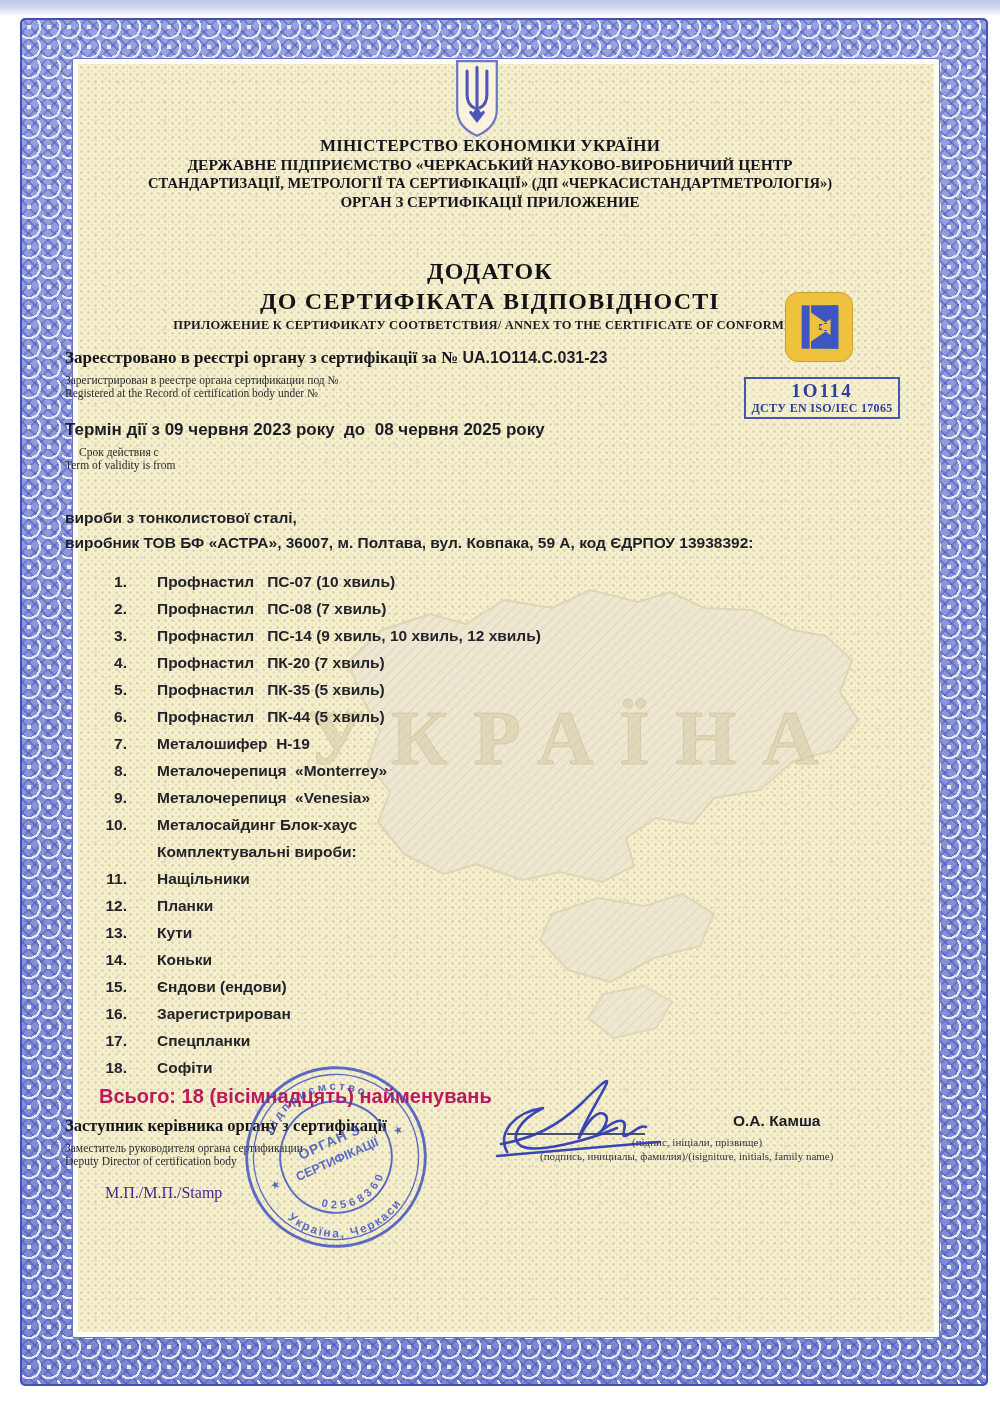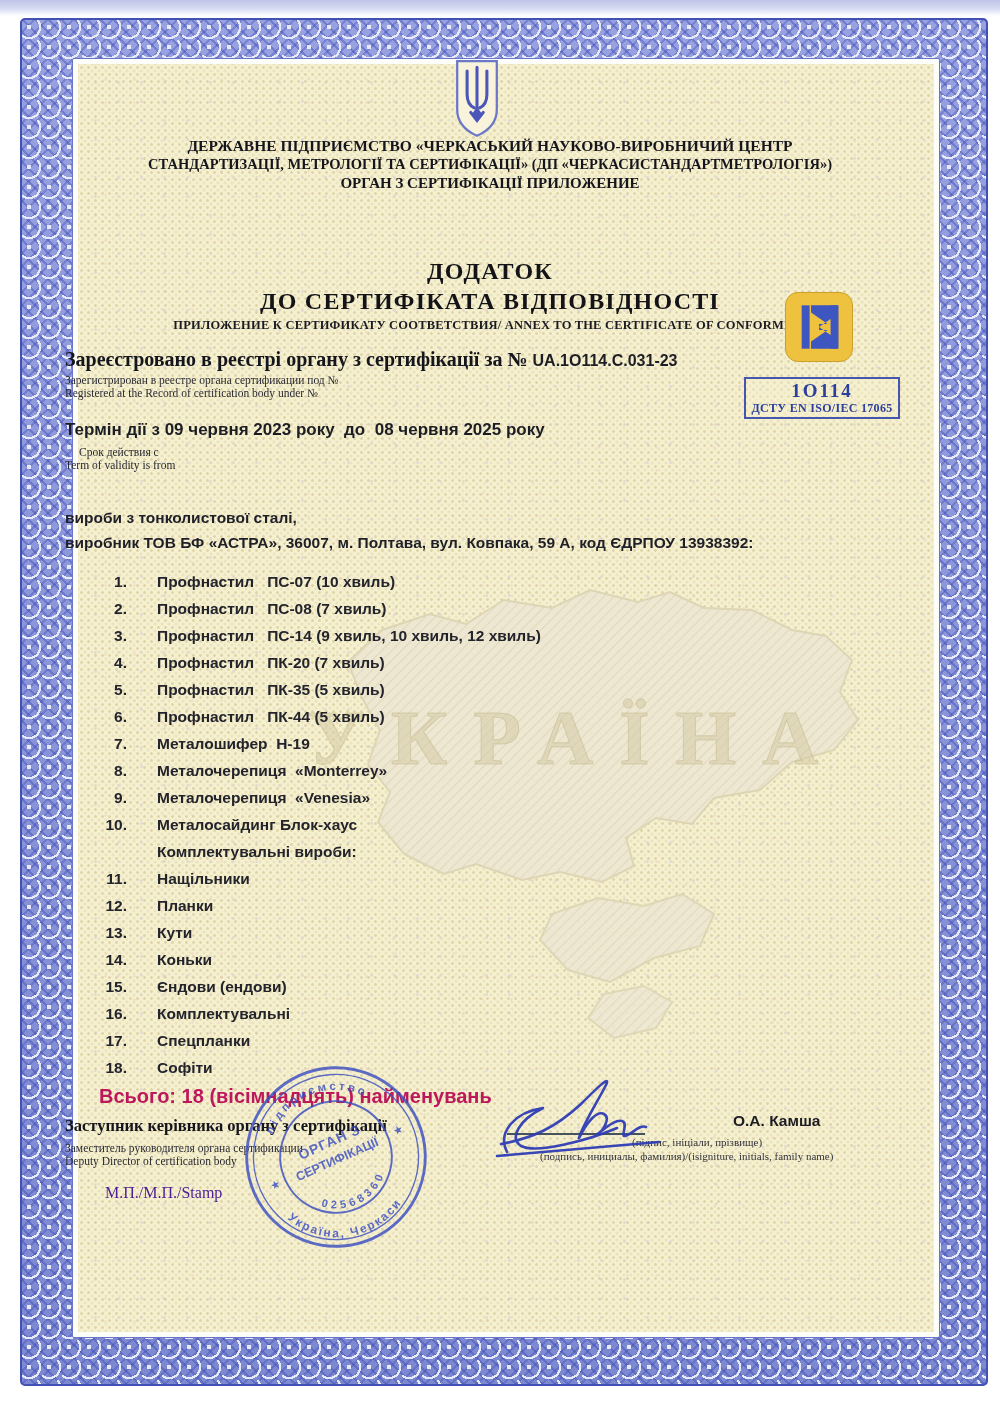--- a/index.html
+++ b/index.html
@@ -47,21 +47,21 @@
 
   .hdr1{font-size:17px;letter-spacing:.2px;}
   .hdr2{font-size:15.5px;}
   .hdr3{font-size:14.5px;}
   .hdr4{font-size:15px;}
   .hdr1,.hdr2,.hdr3,.hdr4{line-height:19px;color:#15151d;}
 
   .title-big{font-size:24px;letter-spacing:1.2px;line-height:30px;color:#131318;}
   .title-sub{font-size:12.5px;letter-spacing:.2px;color:#1a1a22;}
 
-  .reg-main{font-size:20px;color:#15151d;}
+  .reg-main{font-size:17px;color:#15151d;}
   .reg-num{font-family:"Liberation Sans",sans-serif;font-size:16px;}
   .validity-main{font-size:17px;color:#1c1c24;}
 
   .intro{font-size:15.5px;color:#1f1f28;}
 
   .items{position:absolute;left:0;top:568px;width:760px;}
   .item-row{display:flex;height:27px;line-height:27px;font-family:"Liberation Sans",sans-serif;font-weight:bold;font-size:15.5px;color:#23232c;}
   .item-num{width:127px;text-align:right;flex:none;}
   .item-text{margin-left:30px;white-space:pre-wrap;}
   .item-sub .item-num{visibility:hidden;}
@@ -123,20 +123,21 @@
       <g stroke="#4a57b8" stroke-width="3.4" fill="none" stroke-linecap="round">
         <path d="M19 16 v26 c0 9 4 13 8 15"></path>
         <path d="M41 16 v26 c0 9 -4 13 -8 15"></path>
         <path d="M30 12 v48"></path>
         <path d="M23 62 l7 9 l7 -9"></path>
       </g>
       <path d="M30 56 l-5 7 5 7 5 -7 z" fill="#4a57b8"></path>
     </svg>
 
     <div class="abs centered" style="top:136px">
+      <div class="serifB hdr1">МІНІСТЕРСТВО ЕКОНОМІКИ УКРАЇНИ</div>
       <div class="serifB hdr2">ДЕРЖАВНЕ ПІДПРИЄМСТВО «ЧЕРКАСЬКИЙ НАУКОВО-ВИРОБНИЧИЙ ЦЕНТР</div>
       <div class="serifB hdr3">СТАНДАРТИЗАЦІЇ, МЕТРОЛОГІЇ ТА СЕРТИФІКАЦІЇ» (ДП «ЧЕРКАСИСТАНДАРТМЕТРОЛОГІЯ»)</div>
       <div class="serifB hdr4">ОРГАН З СЕРТИФІКАЦІЇ ПРИЛОЖЕНИЕ</div>
     </div>
 
     <div class="abs centered" style="top:256px">
       <div class="serifB title-big">ДОДАТОК</div>
       <div class="serifB title-big">ДО СЕРТИФІКАТА ВІДПОВІДНОСТІ</div>
       <div class="serifB title-sub" style="margin-top:2px">ПРИЛОЖЕНИЕ К СЕРТИФИКАТУ СООТВЕТСТВИЯ/ ANNEX TO THE CERTIFICATE OF CONFORMITY</div>
     </div>
@@ -229,21 +230,21 @@
         <div class="item-row">
           <span class="item-num">14.</span>
           <span class="item-text">Коньки</span>
         </div>
         <div class="item-row">
           <span class="item-num">15.</span>
           <span class="item-text">Єндови (ендови)</span>
         </div>
         <div class="item-row">
           <span class="item-num">16.</span>
-          <span class="item-text">Комплектувальні</span>
+          <span class="item-text">Зарегистрирован</span>
         </div>
         <div class="item-row">
           <span class="item-num">17.</span>
           <span class="item-text">Спецпланки</span>
         </div>
         <div class="item-row">
           <span class="item-num">18.</span>
           <span class="item-text">Софіти</span>
         </div>
       </div>

